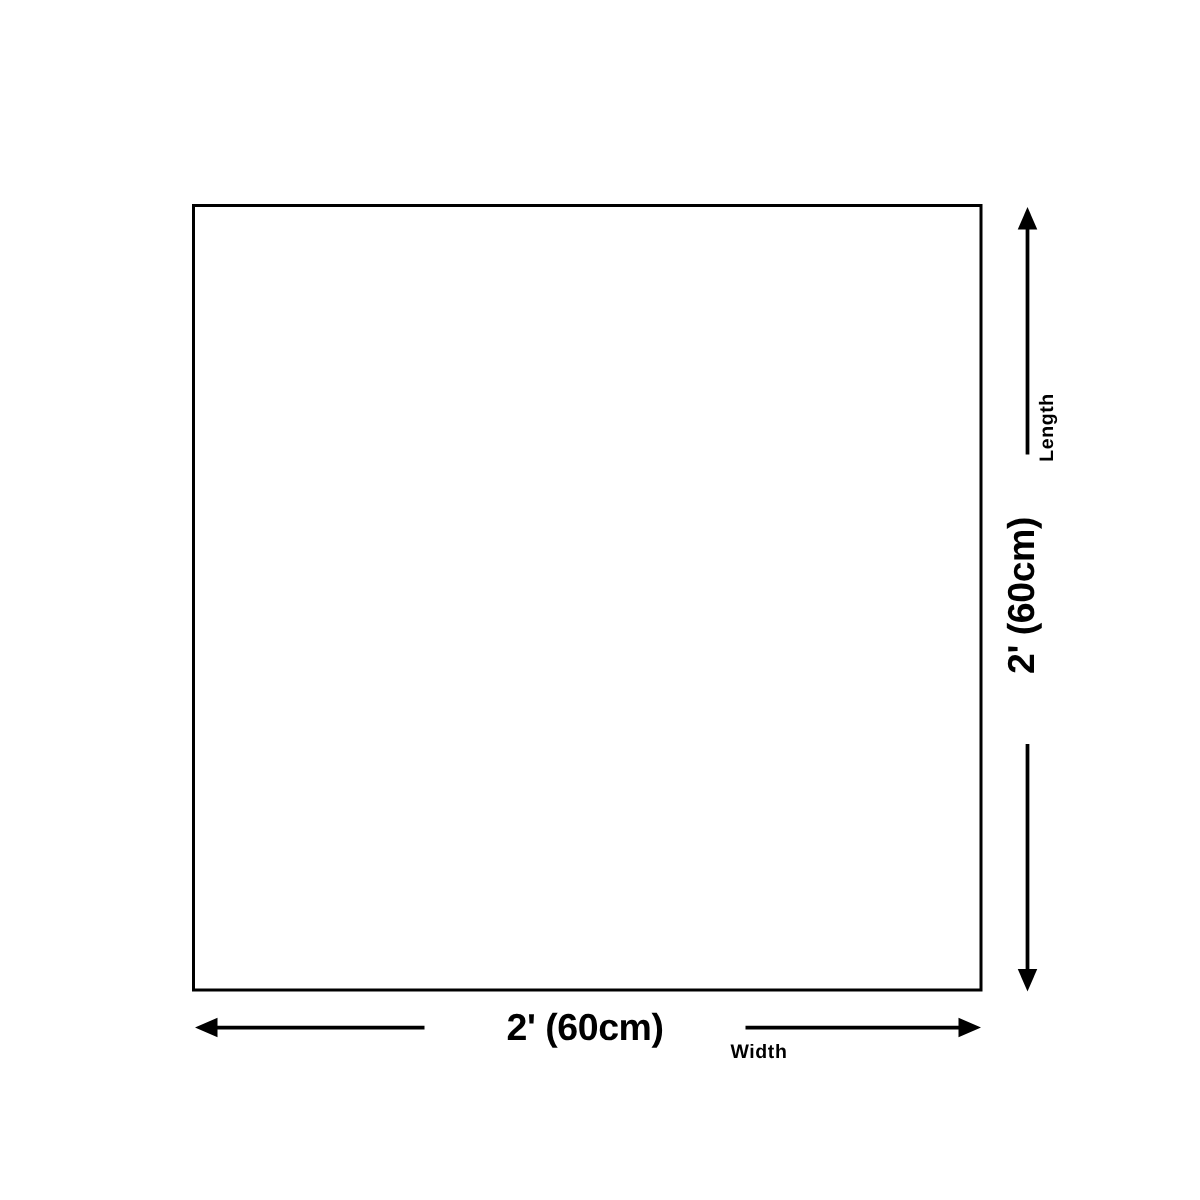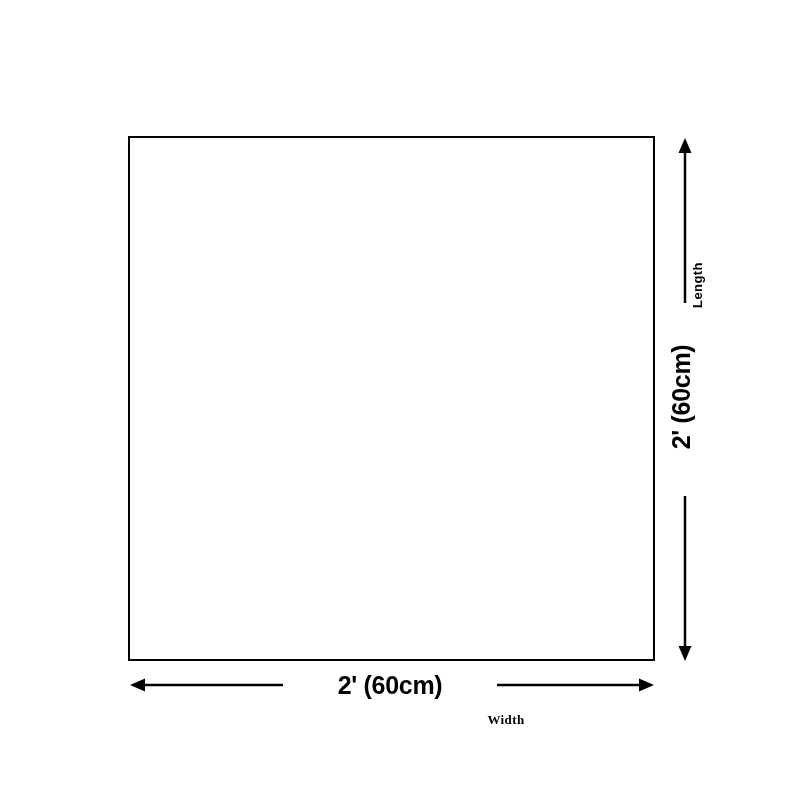--- a/index.html
+++ b/index.html
@@ -68,24 +68,23 @@
     height: 28px;
   }
   .width-value {
     left: 330px;
     top: 671px;
     width: 120px;
     height: 28px;
   }
   .width-label {
     left: 476px;
-    top: 712px;
+    top: 693px;
     width: 60px;
     height: 16px;
-    font-family: Liberation Serif, serif;
   }
 </style>
 </head>
 <body>
 
 <div class="canvas">
 
   <div class="square"></div>
 
   <svg class="arrow arrow-up" width="24" height="172" viewBox="0 0 24 172" xmlns="http://www.w3.org/2000/svg">

